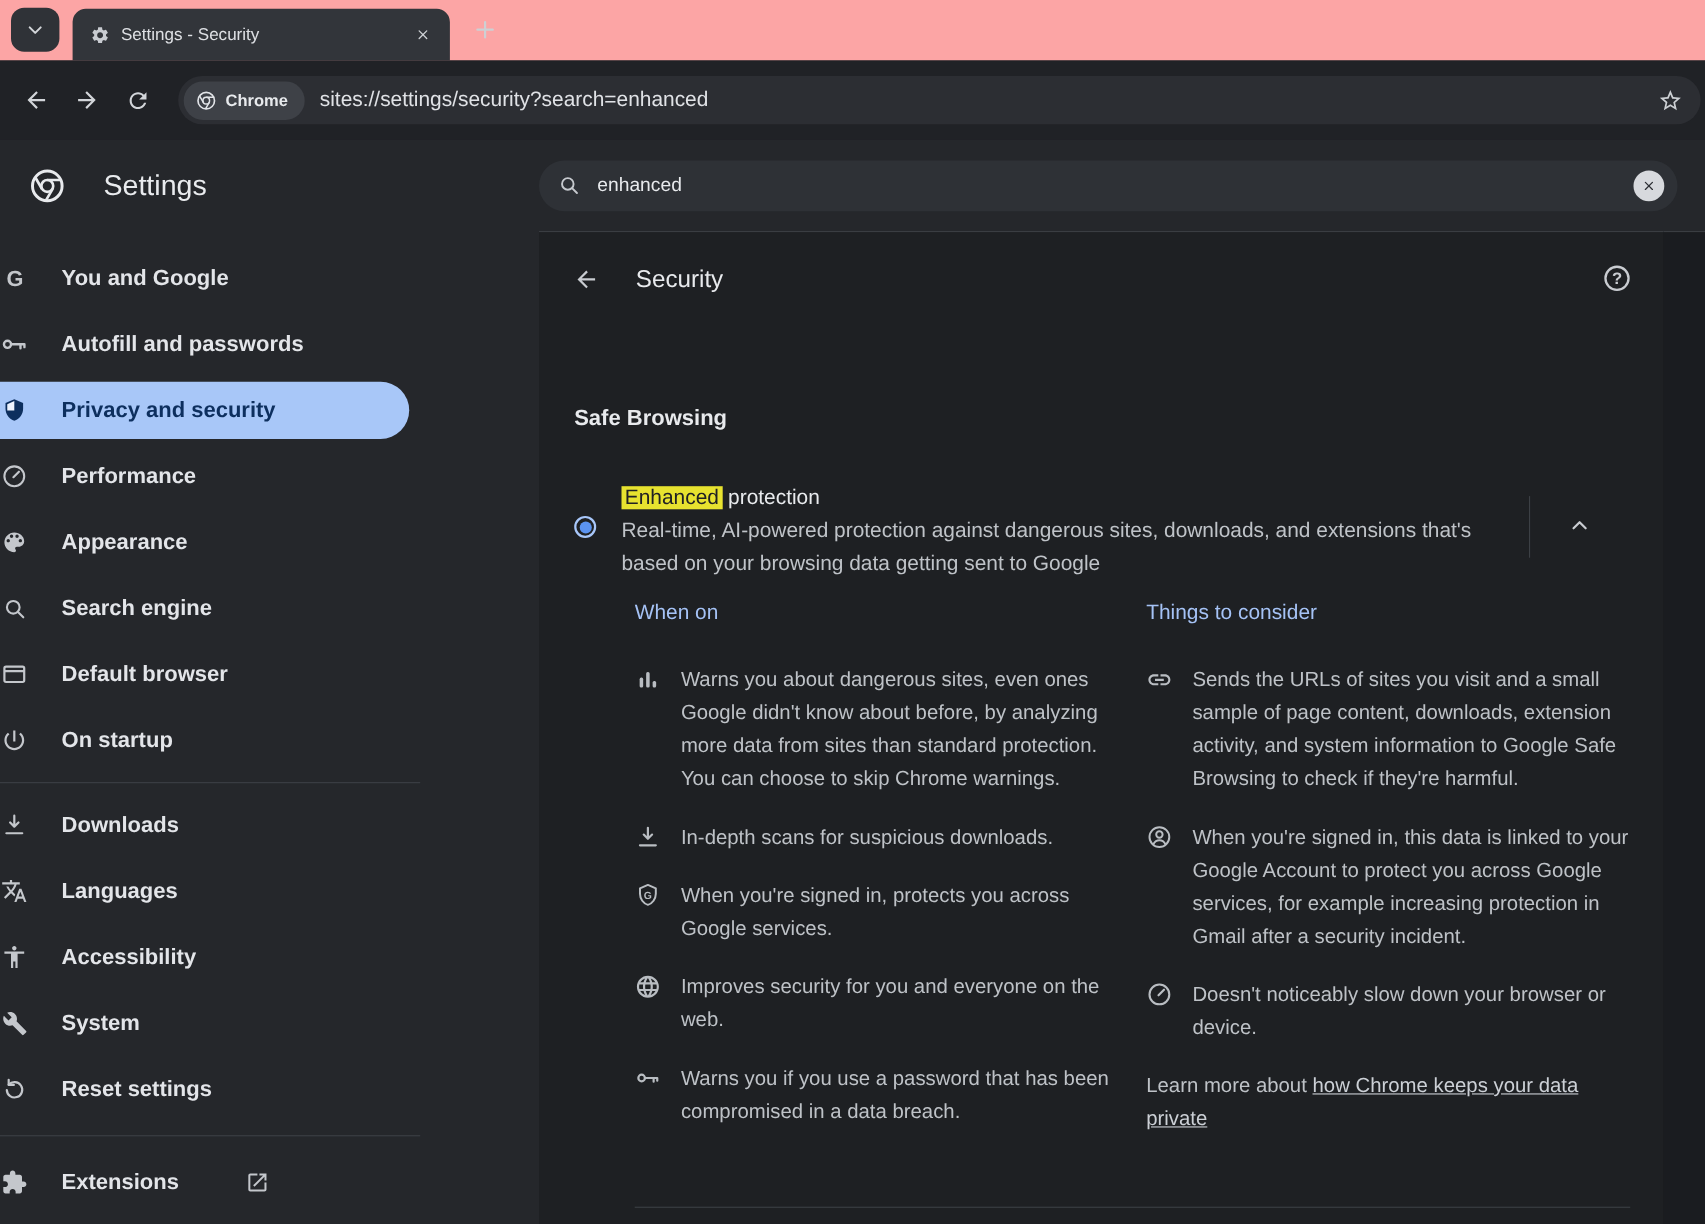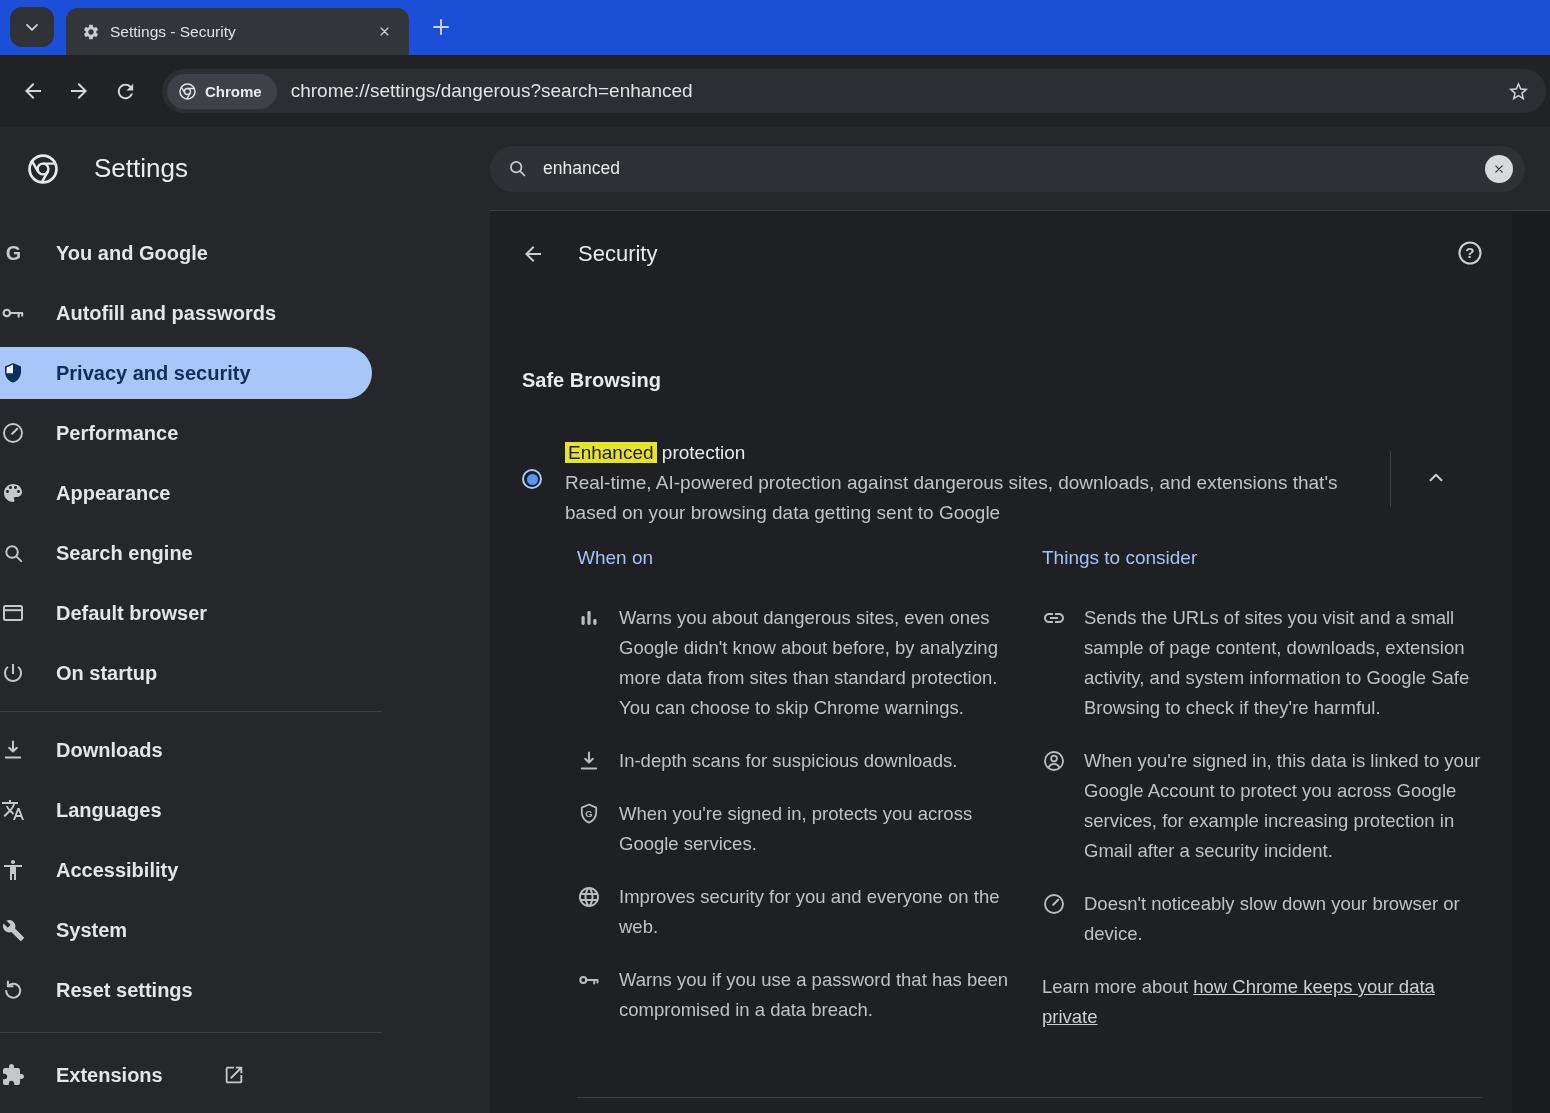--- a/index.html
+++ b/index.html
@@ -6,21 +6,21 @@
   html,body { margin:0; padding:0; }
   body {
     width:1550px; height:1113px; overflow:hidden;
     background:#1e2023;
     font-family:"Liberation Sans", sans-serif;
     -webkit-font-smoothing:antialiased;
   }
   svg.ic { display:block; }
 
   
-  .tabstrip { height:55px; background:#1d4ed8; display:flex; align-items:flex-start; padding-left:10px; }
+  .tabstrip { height:55px; background:#fca5a5; display:flex; align-items:flex-start; padding-left:10px; }
   .tab-search-btn {
     width:44px; height:40px; margin-top:7px; border-radius:12px; background:#2f3237;
     display:flex; align-items:center; justify-content:center; color:#d3d6da; cursor:pointer;
   }
   .tab {
     width:343px; height:47px; margin-top:8px; margin-left:12px;
     background:#32353a; border-radius:12px 12px 0 0;
     display:flex; align-items:center; padding:0 12px 0 16px; gap:10px; color:#dee0e4; cursor:pointer;
   }
   .tab-title { flex:1; font-size:15.5px; white-space:nowrap; overflow:hidden; }
@@ -265,21 +265,21 @@
         <use href="#i-reload"></use>
       </svg>
   </span>
   <div class="omnibox">
     <span class="chip">
       <svg class="ic" width="19" height="19" style="color:#e2e4e8">
           <use href="#i-chrome"></use>
         </svg>
       <span>Chrome</span>
     </span>
-    <span class="url">chrome://settings/dangerous?search=enhanced</span>
+    <span class="url">sites://settings/security?search=enhanced</span>
     <span class="star-btn">
       <svg class="ic" width="23" height="23">
           <use href="#i-star"></use>
         </svg>
     </span>
   </div>
 </div>
 
 <div class="settings-header">
   <div class="brand">

